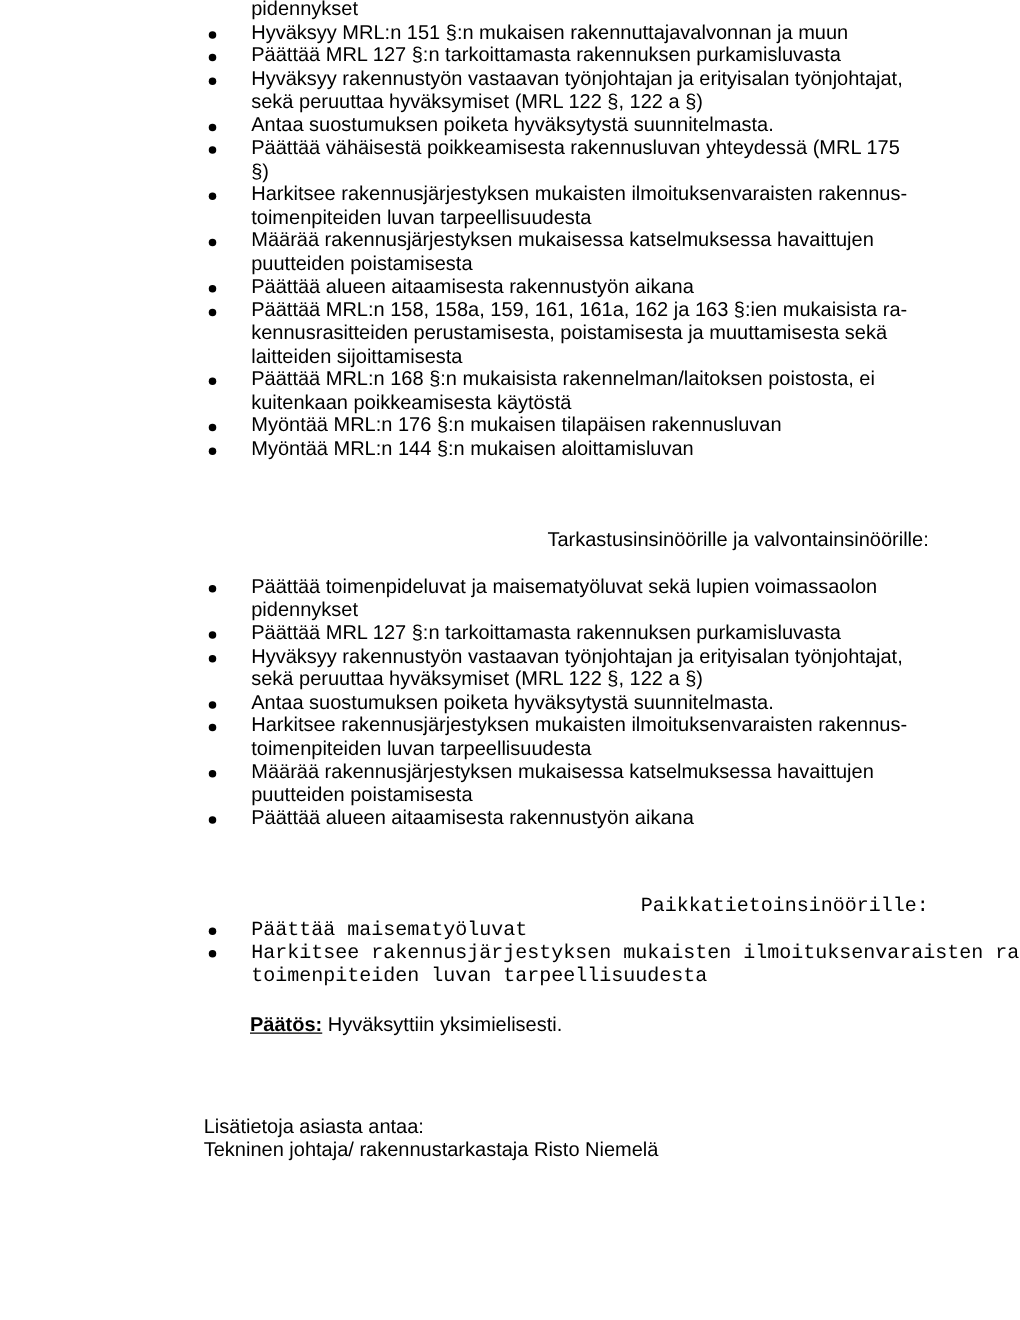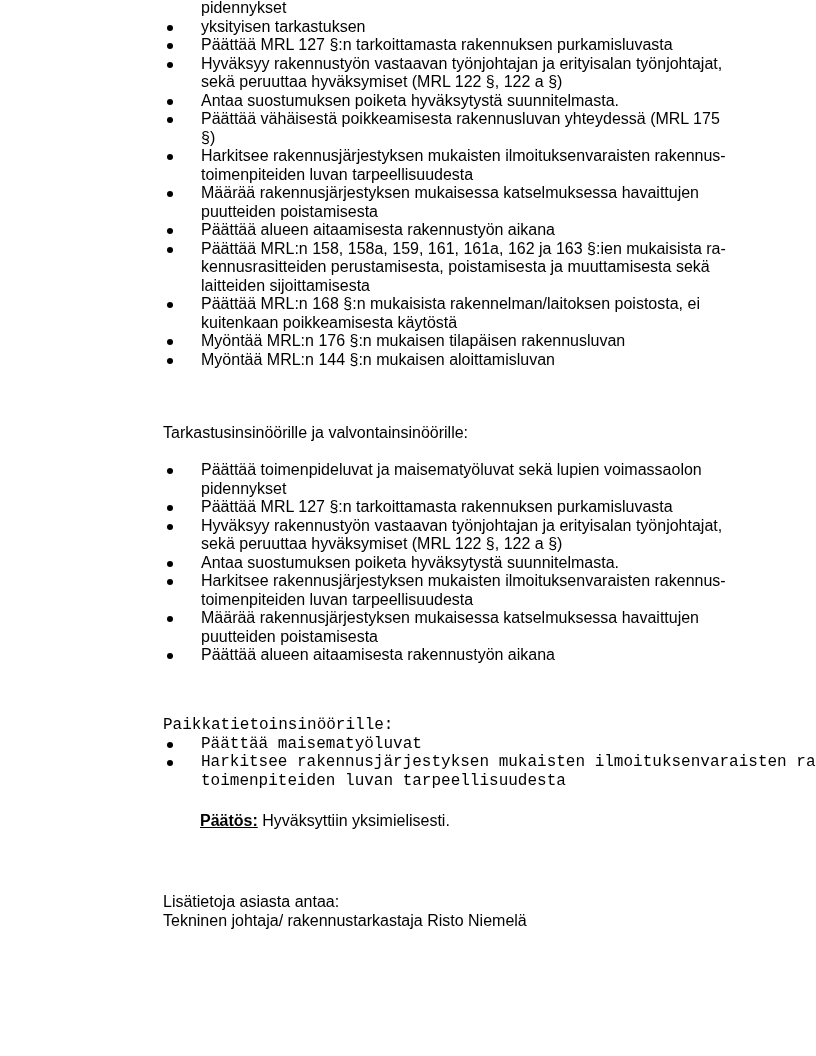--- a/index.html
+++ b/index.html
@@ -60,39 +60,40 @@
     .item-text span {
       display: block;
       height: 18.5px;
       line-height: 18.5px;
       white-space: nowrap;
     }
     .heading {
       height: 18.5px;
       line-height: 18.5px;
       white-space: nowrap;
+      text-align: right;
     }
     .decision-label {
       font-weight: bold;
       text-decoration: underline;
       margin-left: 37px;
     }
   </style>
 </head>
 <body>
 
 <div class="page">
 
   <div class="block" style="top:-1px;">
     <div class="line" style="padding-left:38px;">pidennykset</div>
     <div id="s1-list">
         <div class="item">
           <span class="bullet"></span>
           <div class="item-text">
-            <span>yksityisen tarkastuksen</span>
+            <span>Hyväksyy MRL:n 151 §:n mukaisen rakennuttajavalvonnan ja muun</span>
           </div>
         </div>
         <div class="item">
           <span class="bullet"></span>
           <div class="item-text">
             <span>Päättää MRL 127 §:n tarkoittamasta rakennuksen purkamisluvasta</span>
           </div>
         </div>
         <div class="item">
           <span class="bullet"></span>

